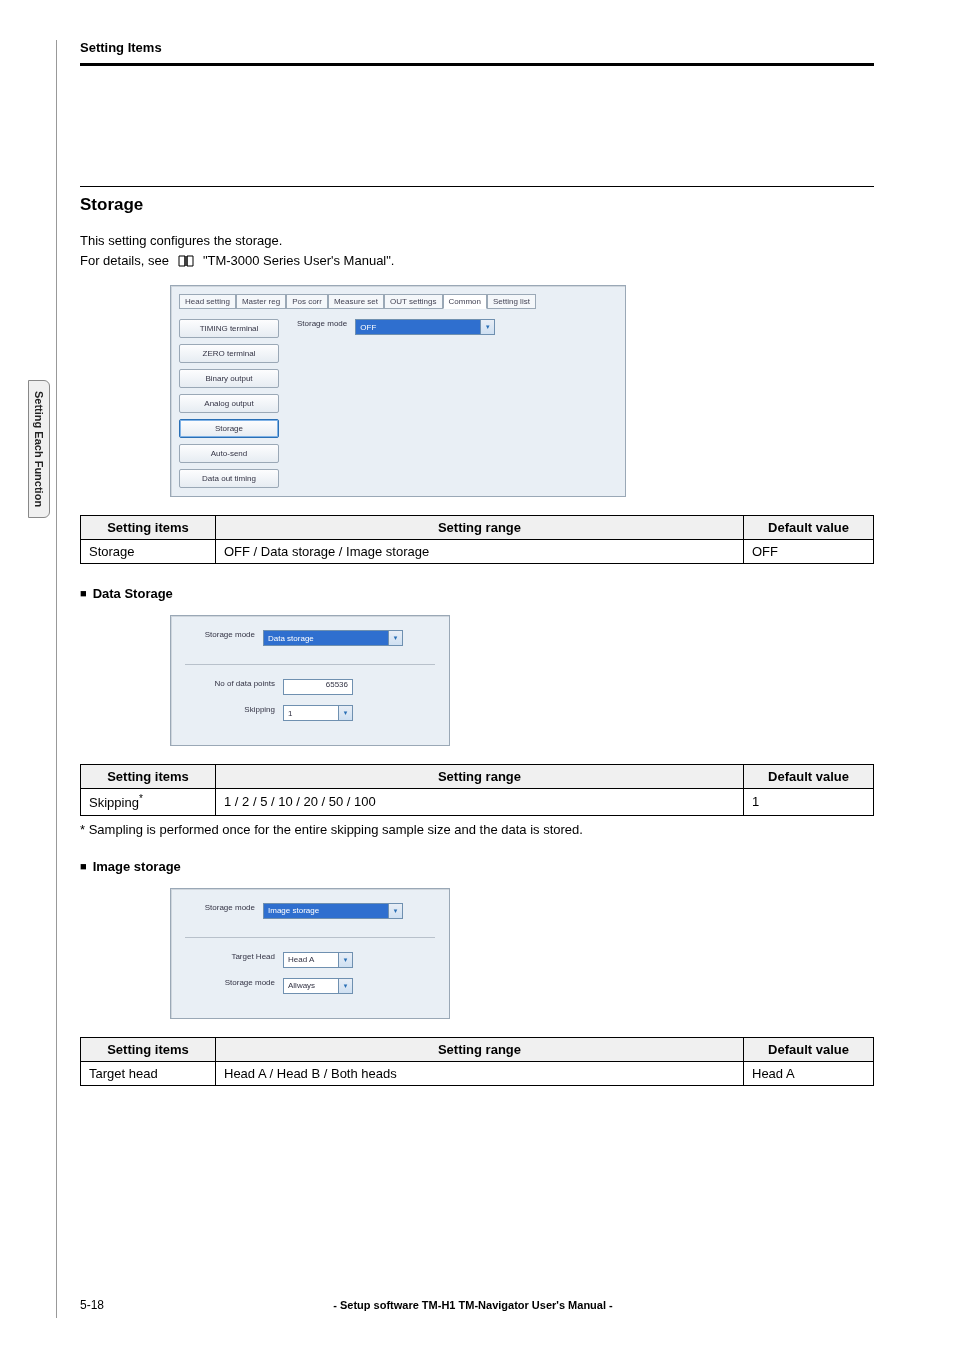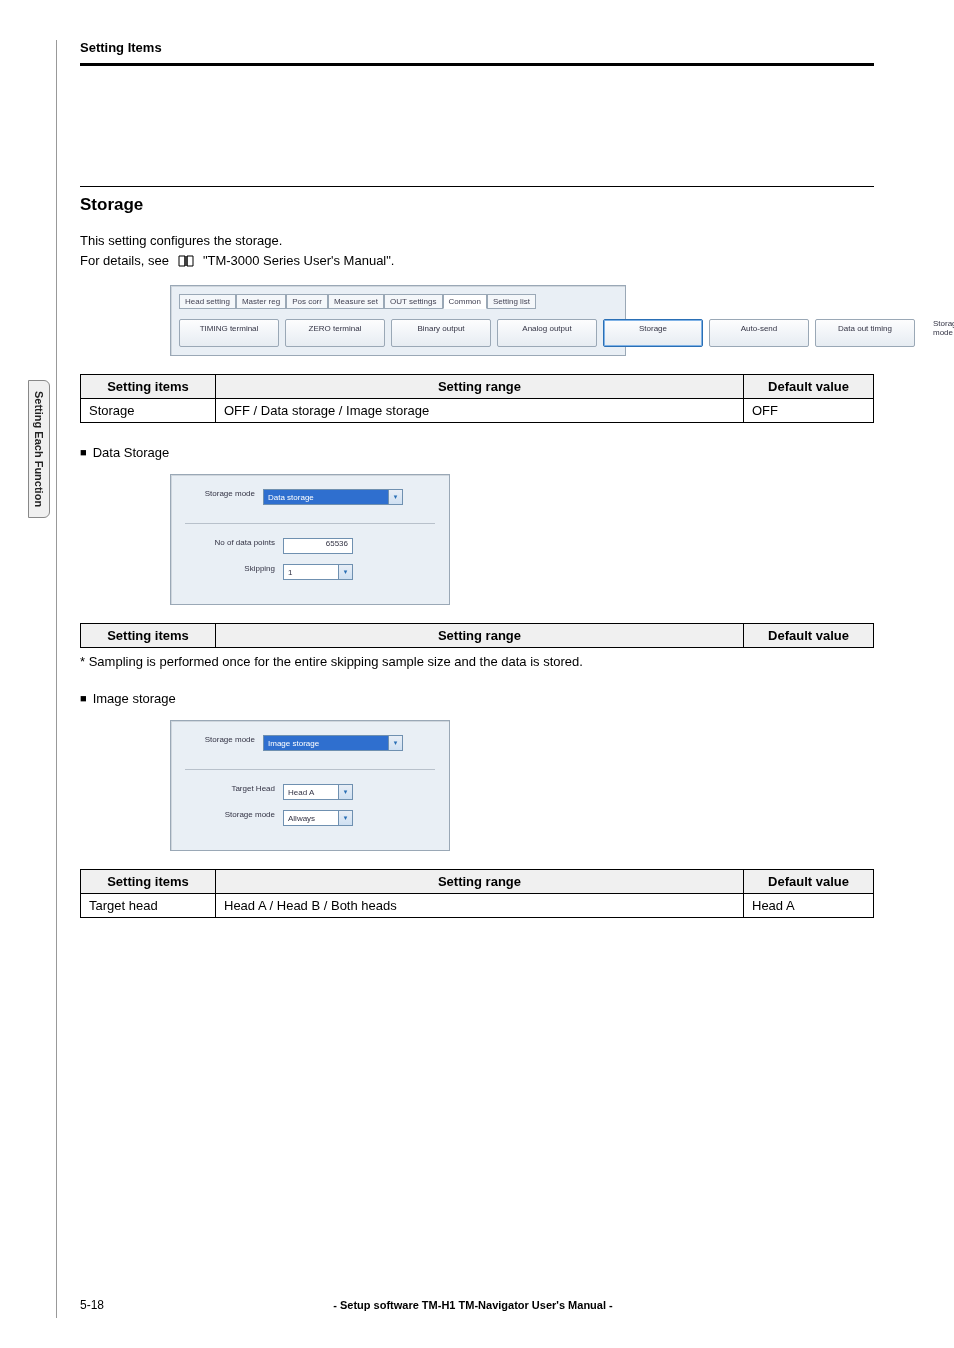--- a/index.html
+++ b/index.html
@@ -81,20 +81,21 @@
   .sim-tab.active {
     background: #fff;
     border-bottom-color: #fff;
   }
   .sim-body {
     display: flex;
     gap: 18px;
   }
   .sim-btns {
     display: flex;
+    flex-direction: column;
     gap: 6px;
   }
   .sim-btn {
     width: 100px;
     font-size: 8px;
     text-align: center;
     padding: 4px 2px;
     border: 1px solid #9aa8b6;
     background: linear-gradient(#fdfdfe,#e6ecf2);
     border-radius: 2px;
@@ -165,21 +166,21 @@
     text-align: left;
     vertical-align: middle;
   }
   table.data th {
     background: #f0f0f0;
     font-weight: bold;
     text-align: center;
   }
   .sub-heading {
     font-size: 13px;
-    font-weight: normal;
+    font-weight: bold;
     margin-top: 22px;
     margin-bottom: 10px;
   }
   .sub-heading .square {
     font-size: 11px;
     vertical-align: 1px;
     margin-right: 6px;
   }
   .footnote-star {
     font-size: 10px;
@@ -318,20 +319,25 @@
 
 <table class="data">
   <thead>
     <tr>
       <th style="width:135px">Setting items</th>
       <th>Setting range</th>
       <th style="width:130px">Default value</th>
     </tr>
   </thead>
   <tbody>
+    <tr>
+      <td><span>Skipping</span><span class="footnote-star">*</span></td>
+      <td>1 / 2 / 5 / 10 / 20 / 50 / 100</td>
+      <td>1</td>
+    </tr>
   </tbody>
 </table>
 <p class="footnote">*  Sampling is performed once for the entire skipping sample size and the data is stored.</p>
 
 
 <div class="sub-heading"><span class="square">■</span><span>Image storage</span></div>
 
 <div class="sim-panel small">
   <div class="sim-field-row">
     <span style="width:70px;text-align:right">Storage mode</span>

